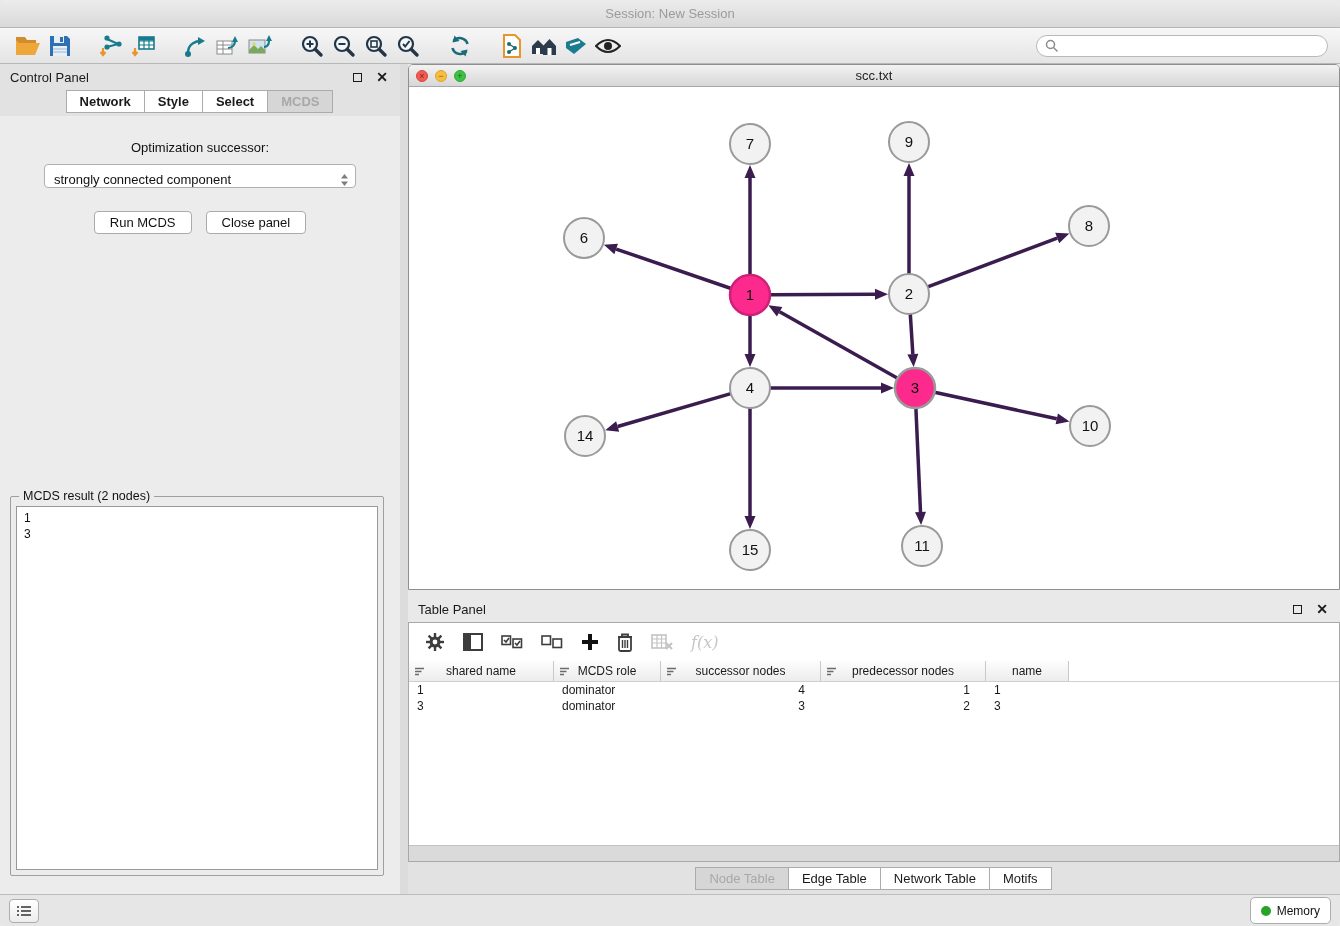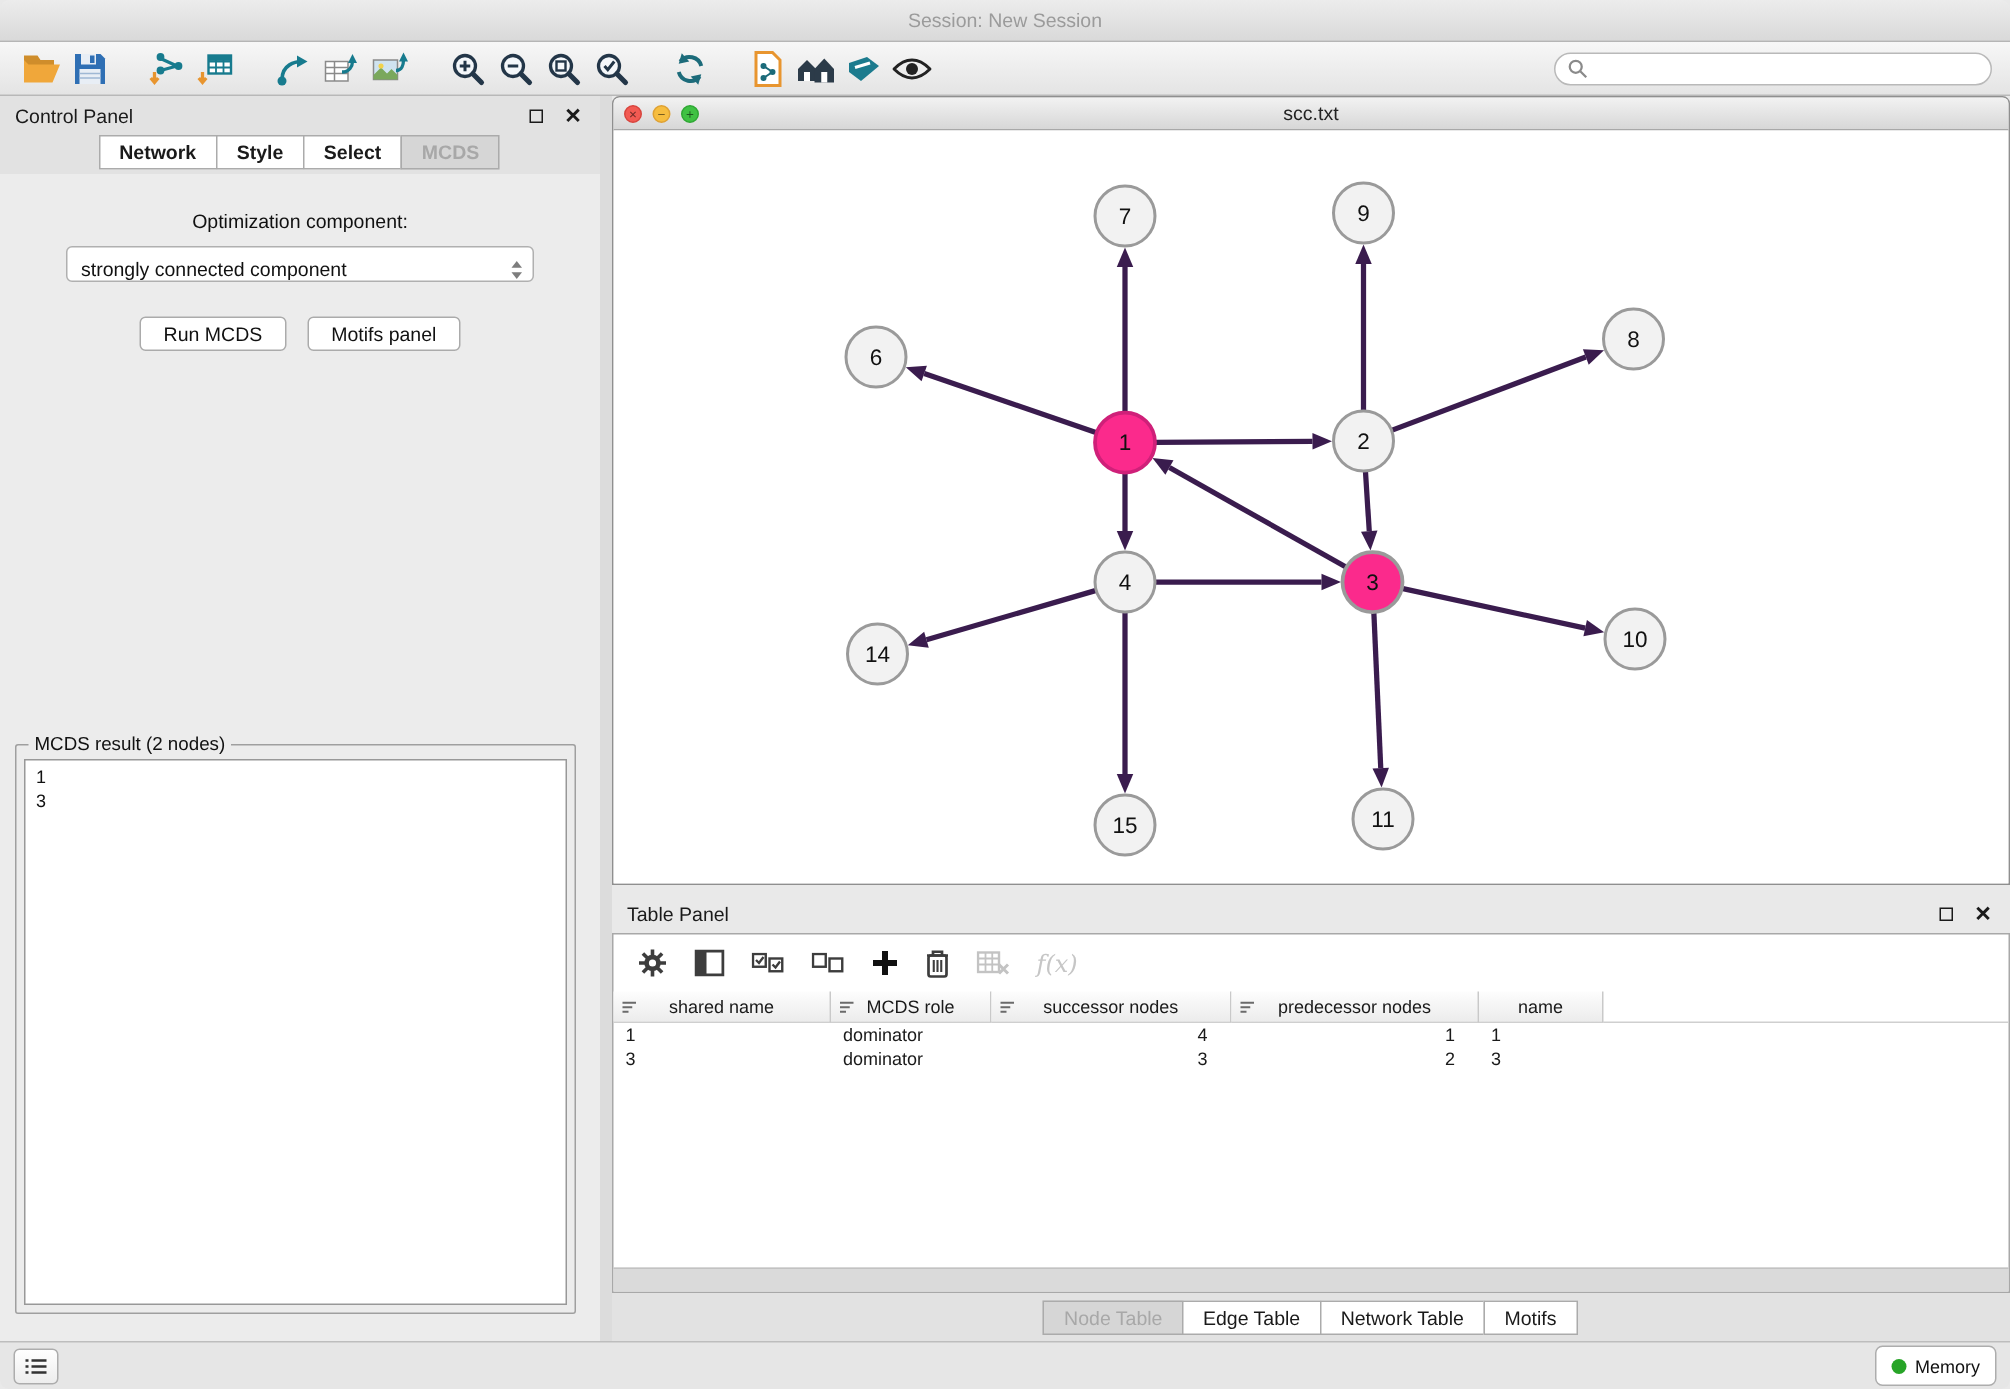--- a/index.html
+++ b/index.html
@@ -240,32 +240,32 @@
             <span class="xicon"></span>
           </button>
       </div>
       <div class="tabsrow">
         <span class="tab">Network</span>
         <span class="tab">Style</span>
         <span class="tab">Select</span>
         <span class="tab active">MCDS</span>
       </div>
       <div class="cbody">
-        <div class="optlabel">Optimization component:</div>
+        <div class="optlabel">Optimization successor:</div>
         <div class="dropdown">
           <span>strongly connected component</span>
           <span class="sp"></span>
           <svg width="9" height="14" viewBox="0 0 9 14">
               <path d="M4.5 1 L8 5.5 H1 z" fill="#7d7d7d"></path>
               <path d="M4.5 13 L1 8.5 H8 z" fill="#7d7d7d"></path>
             </svg>
         </div>
         <div class="btnrow">
           <button class="pushbtn">Run MCDS</button>
-          <button class="pushbtn">Motifs panel</button>
+          <button class="pushbtn">Close panel</button>
         </div>
         <div class="resultbox">
           <span class="resultlabel">MCDS result (2 nodes)</span>
           <div class="resultinner">
             <div>1</div>
             <div>3</div>
           </div>
         </div>
       </div>
     </div>

